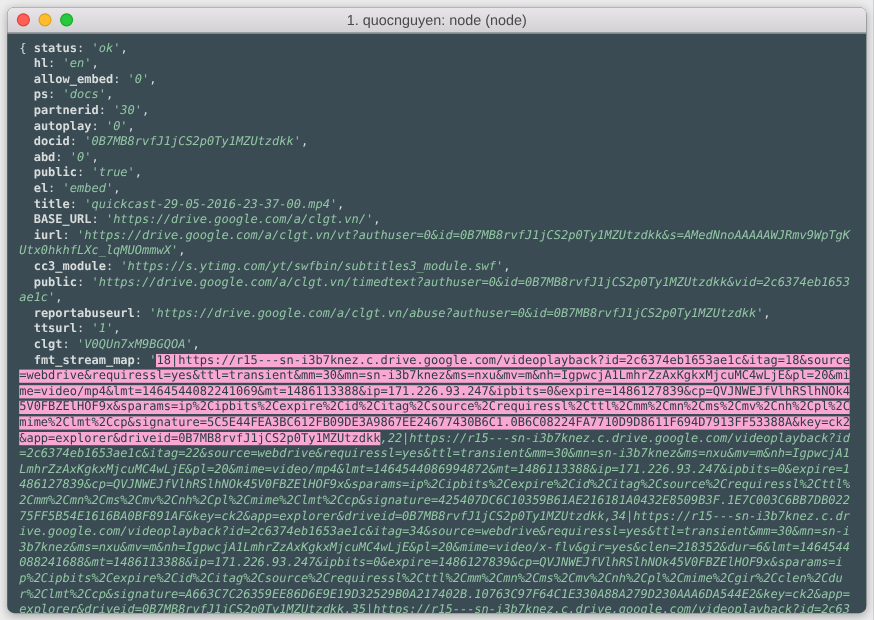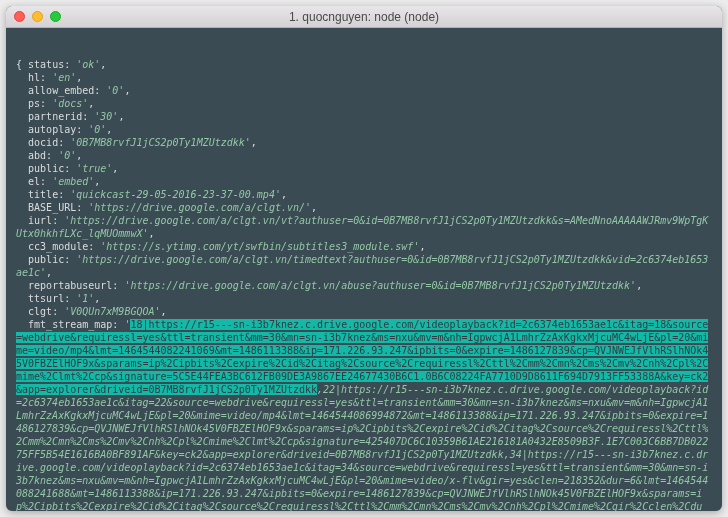--- a/index.html
+++ b/index.html
@@ -1,20 +1,20 @@
 <!DOCTYPE html>
 <html><head>
 <meta charset="utf-8">
 <style>
   * { margin: 0; padding: 0; box-sizing: border-box; }
   html, body { width: 728px; height: 517px; overflow: hidden; background: #ececec; font-family: -apple-system, BlinkMacSystemFont, "Segoe UI", sans-serif; }
   .window {
     position: absolute; left: 6px; top: 6px; width: 716px; height: 505px;
     background: #3a4b53; border-radius: 6px; box-shadow: 0 2px 8px rgba(0,0,0,.3);
-    display: flex; flex-direction: column; overflow: hidden; gap: 24px;
+    display: flex; flex-direction: column; overflow: hidden;
   }
   .titlebar {
     height: 22px; background: linear-gradient(#e8e6e8,#d3d1d3);
     border-bottom: 1px solid #b4b2b4; display: flex; align-items: center;
     position: relative; flex: 0 0 auto;
   }
   .traffic { display: flex; gap: 7px; margin-left: 8px; }
   .dot { width: 11px; height: 11px; border-radius: 50%; }
   .dot.red { background:#ff5f56; border:1px solid #e0443e; }
   .dot.yellow { background:#ffbd2e; border:1px solid #dea123; }
@@ -23,23 +23,23 @@
     position: absolute; left: 0; right: 0; text-align: center;
     font-size: 12px; color: #4a4a4a; pointer-events: none;
   }
   .term {
     flex: 1; padding: 6px 8px 8px 10px; overflow: hidden;
     font-family: Menlo, Consolas, "DejaVu Sans Mono", monospace;
     font-size: 10px; line-height: 13px; color: #d9dcdc;
     white-space: pre-wrap; word-break: break-all;
   }
   .pun { color: #d9dcdc; }      
-  .key { color: #d9dcdc; }      
+  .key { color: #d9dcdc; font-weight: bold; }      
   .str { color: #93c7a5; font-style: italic; }      
-  .sel { background: #14b8a6; color: #2f3d42; }  
+  .sel { background: #f9a8d4; color: #2f3d42; }  
 </style>
 </head>
 <body>
 
 <div class="window">
   <div class="titlebar">
     <div class="traffic">
       <div class="dot red"></div>
       <div class="dot yellow"></div>
       <div class="dot green"></div>

